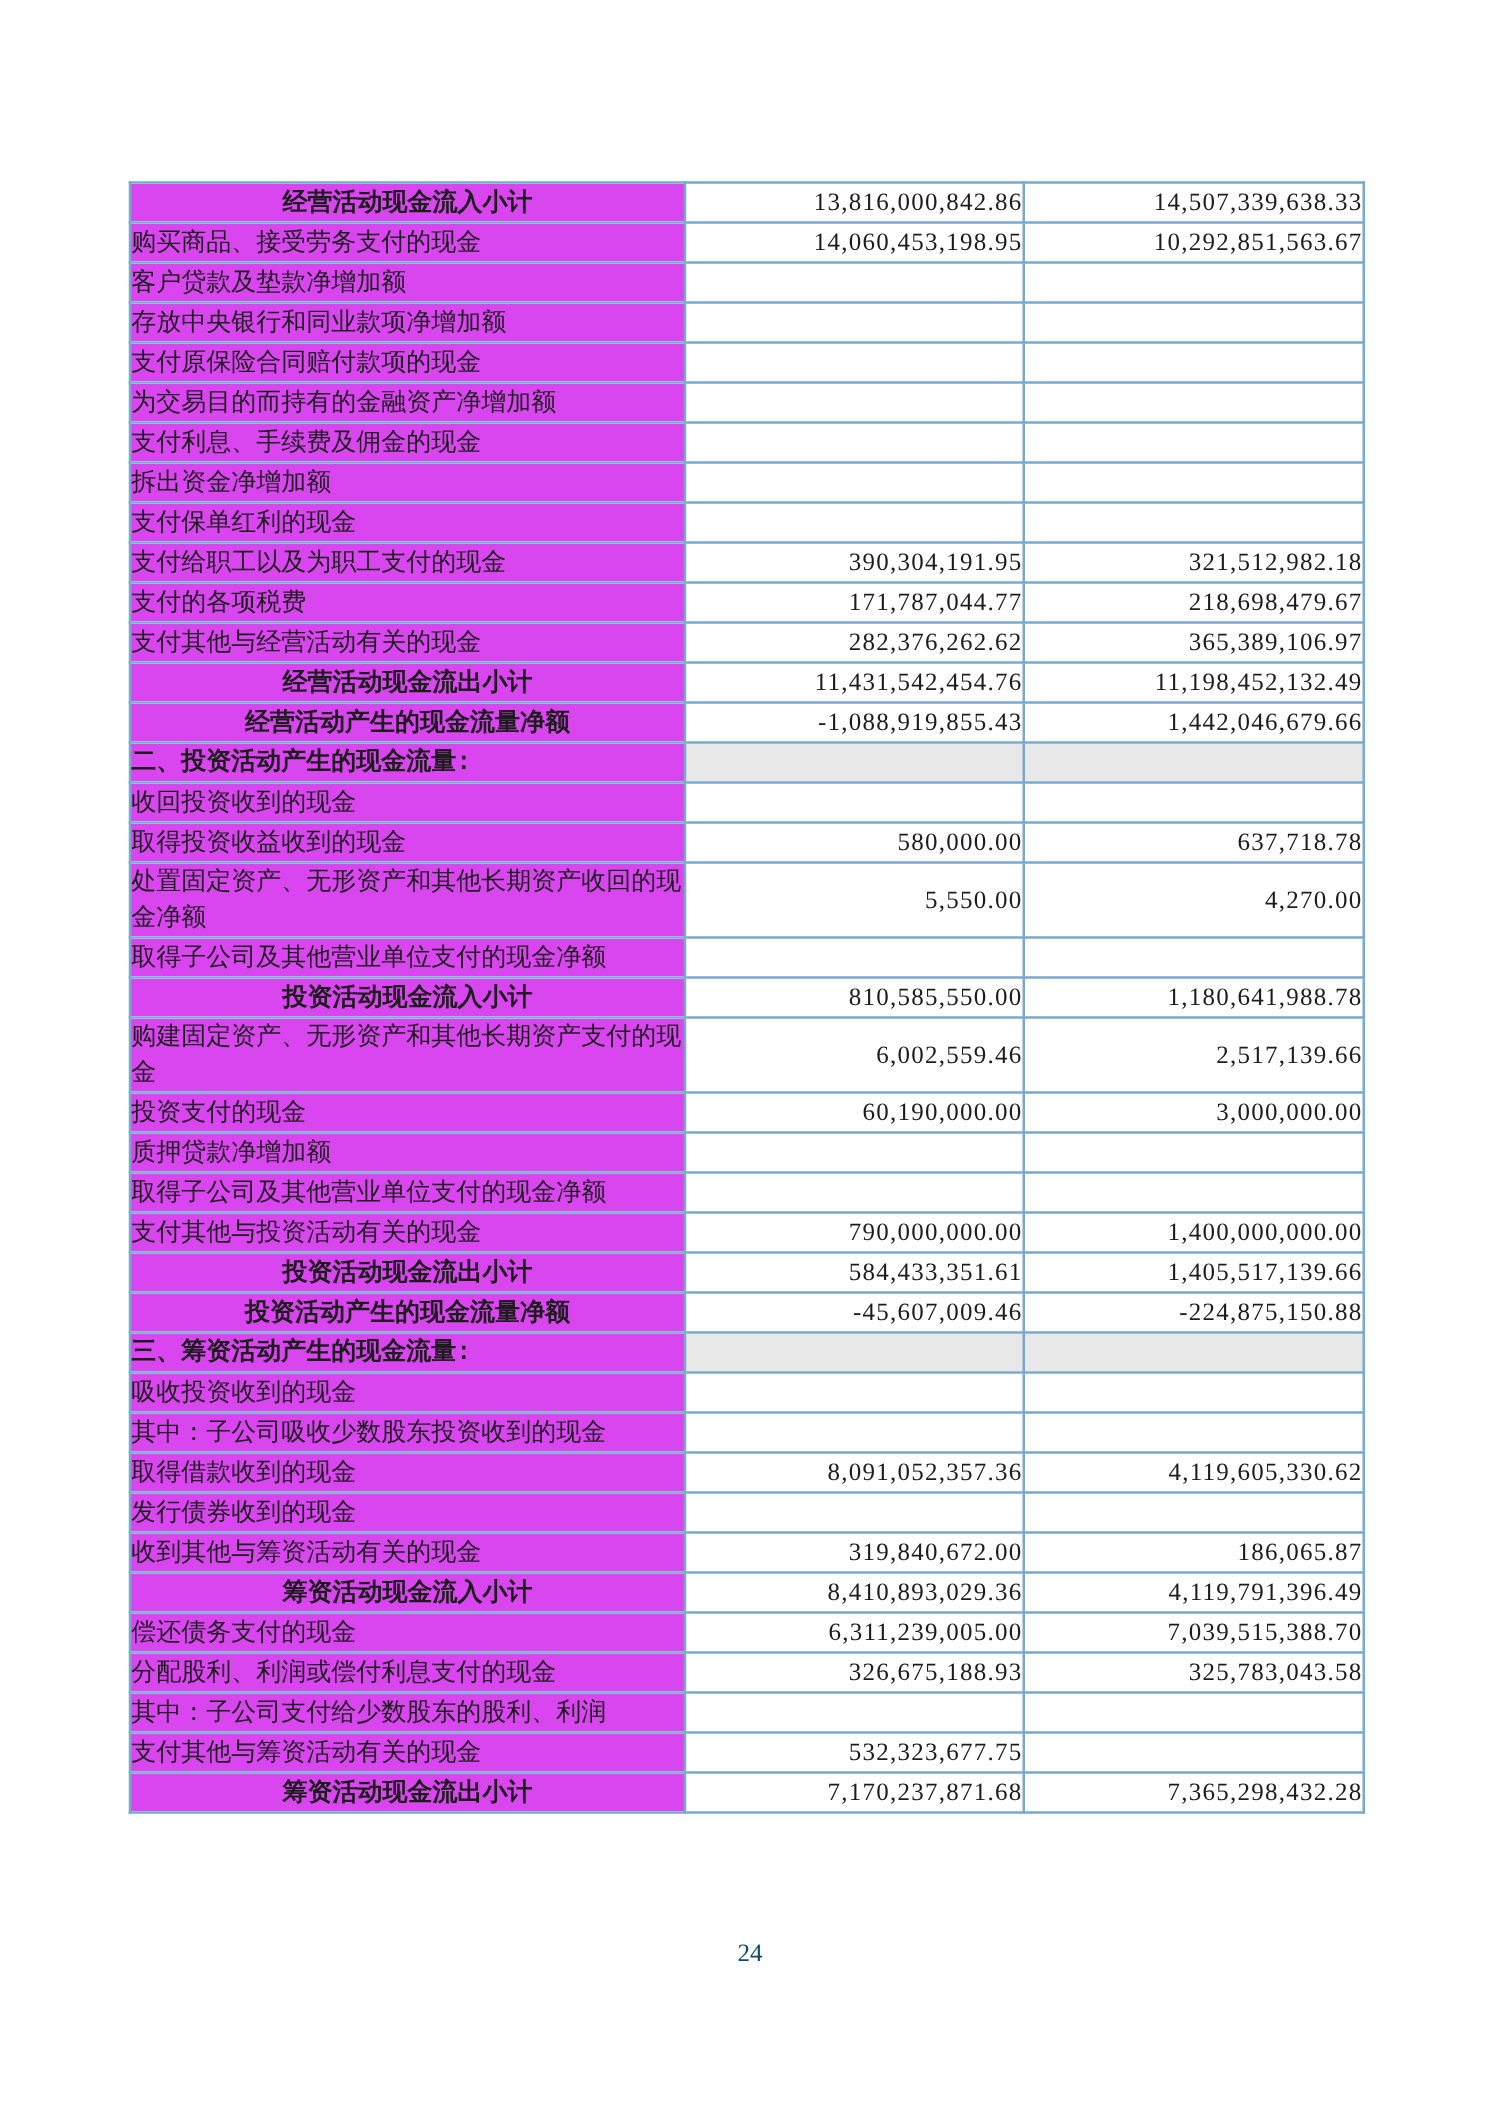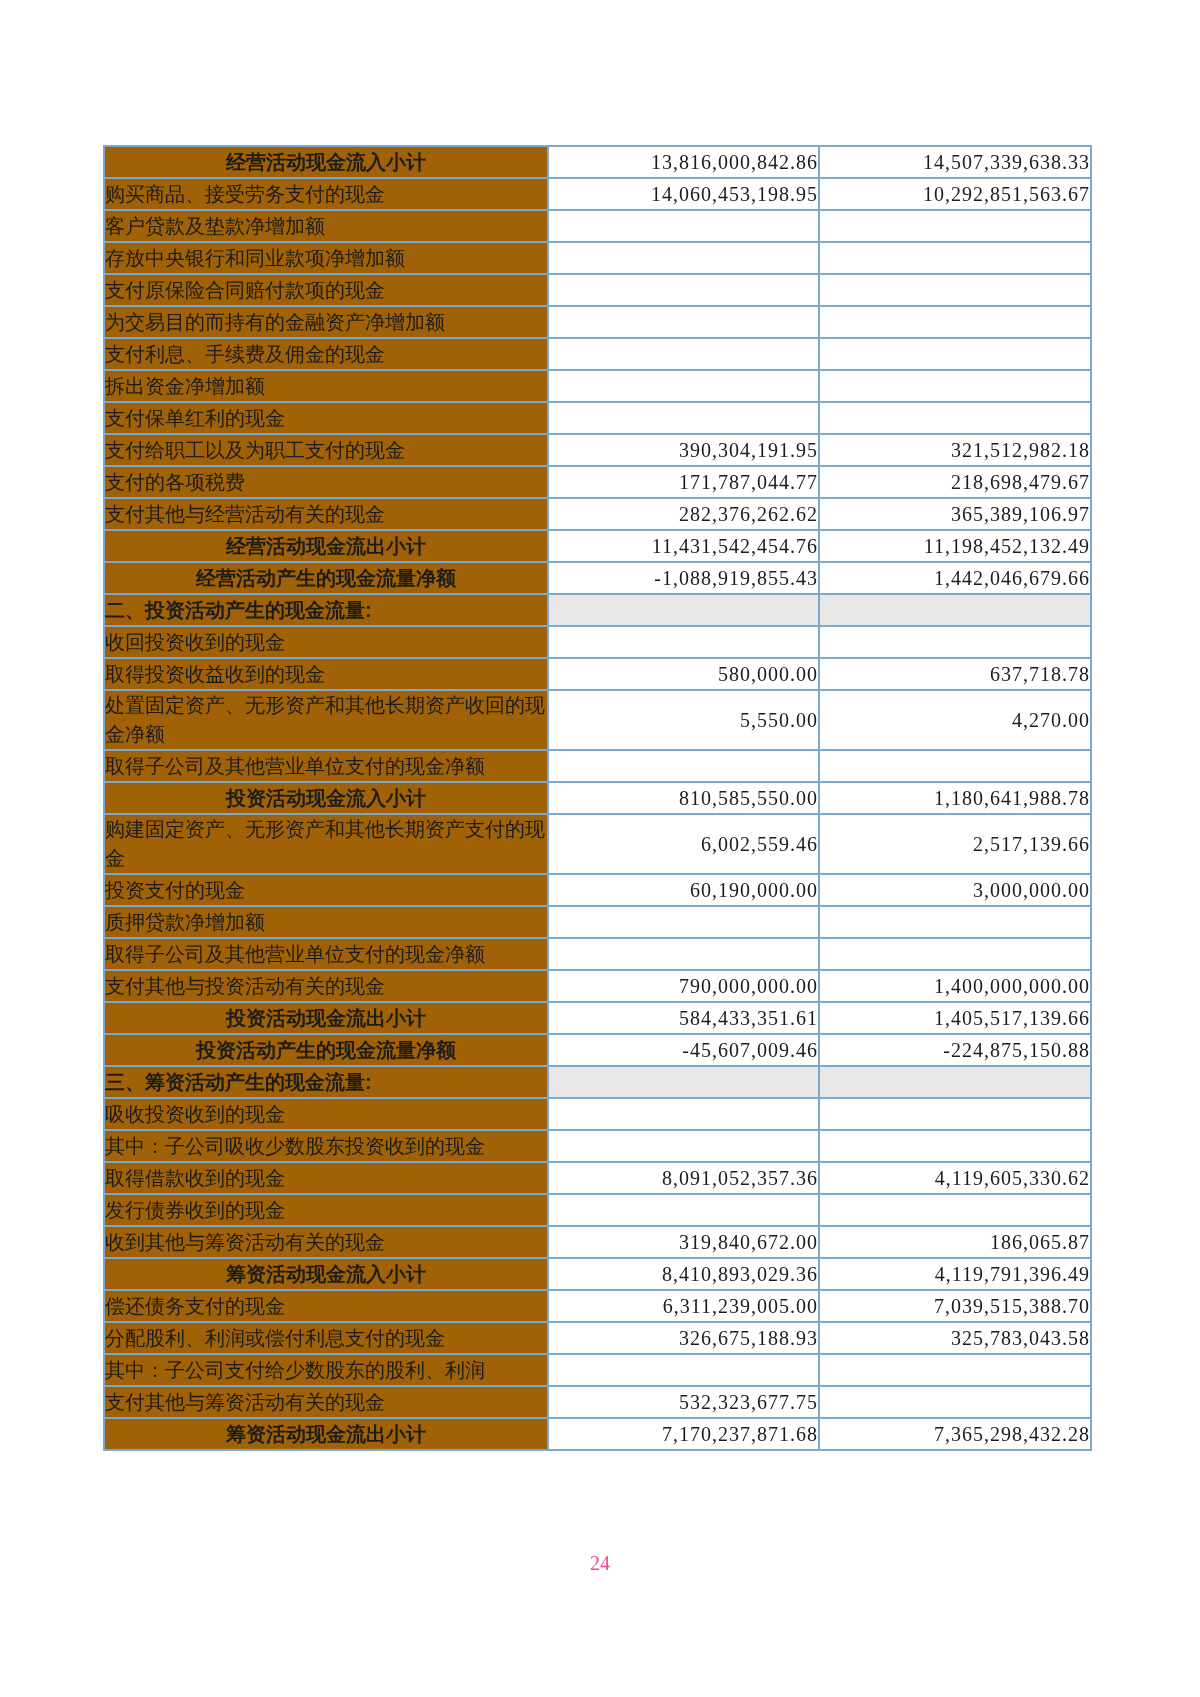--- a/index.html
+++ b/index.html
@@ -30,53 +30,53 @@
   table.cashflow td {
     border: 2px solid #7aa8ce;
     box-sizing: border-box;
     height: 32px;
     font-size: 20px;
     padding: 0;
     vertical-align: middle;
     overflow: hidden;
   }
   td.c-label {
-    background: #a16207;
+    background: #d946ef;
     text-align: left;
     padding: 2px 8px 2px 8px;
     line-height: 29px;
   }
   td.c-val {
     background: #ffffff;
     text-align: right;
     padding: 2px 11px 2px 4px;
     letter-spacing: 1px;
     font-family: "Liberation Serif", serif;
   }
   tr.row-subtotal td.c-label {
     text-align: center;
     font-family: "Liberation Sans", sans-serif;
     font-weight: bold;
   }
   tr.row-section td.c-label {
-    font-family: Liberation Sans, sans-serif;
+    font-family: Liberation Mono, monospace;
     font-weight: bold;
   }
   tr.row-section td.c-val {
     background: #e8e8e8;
   }
   .page-number {
     position: absolute;
     top: 1552px;
     left: 0;
     width: 1200px;
     text-align: center;
     font-size: 20px;
     font-family: "Liberation Serif", serif;
-    color: #ec4899;
+    color: #0c4a6e;
   }
 </style>
 </head>
 <body>
 
 <div class="page">
   <table class="cashflow">
     <colgroup>
       <col style="width:444px">
       <col style="width:271px">

